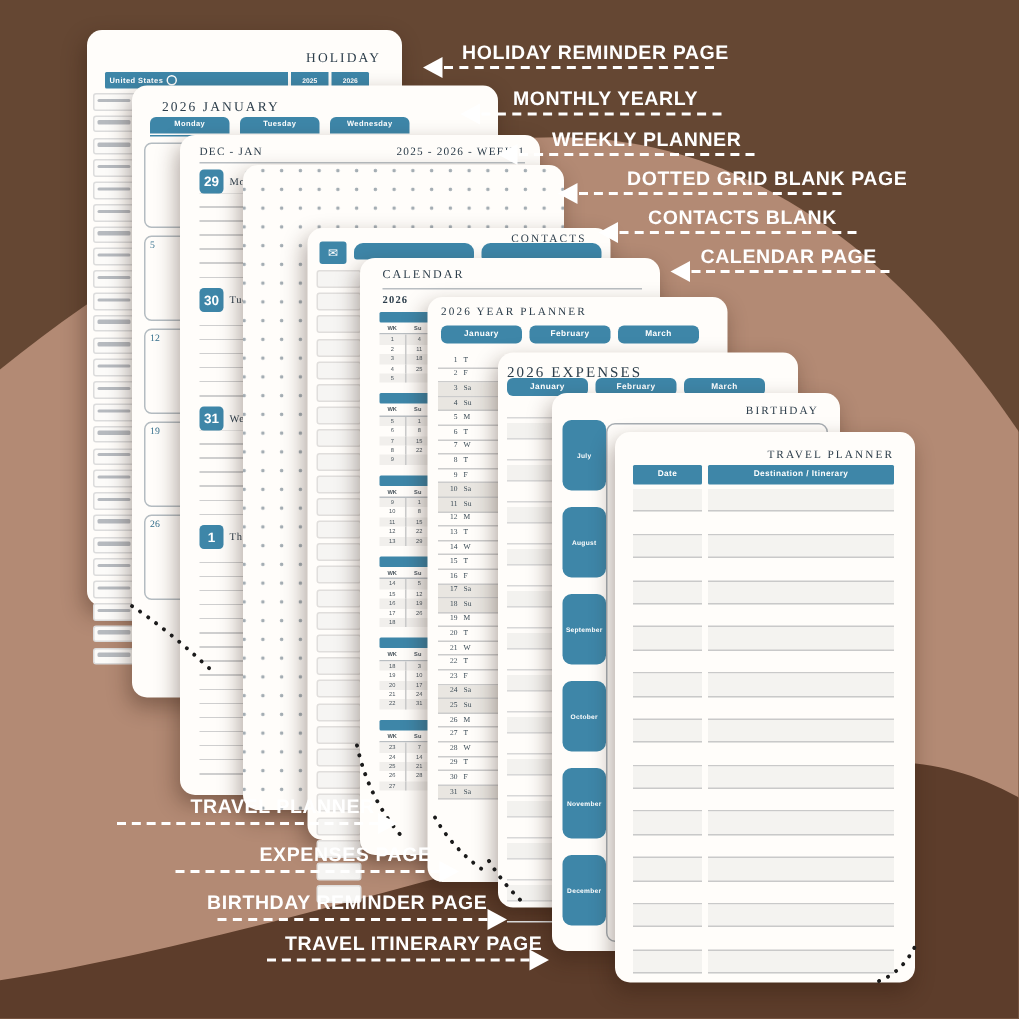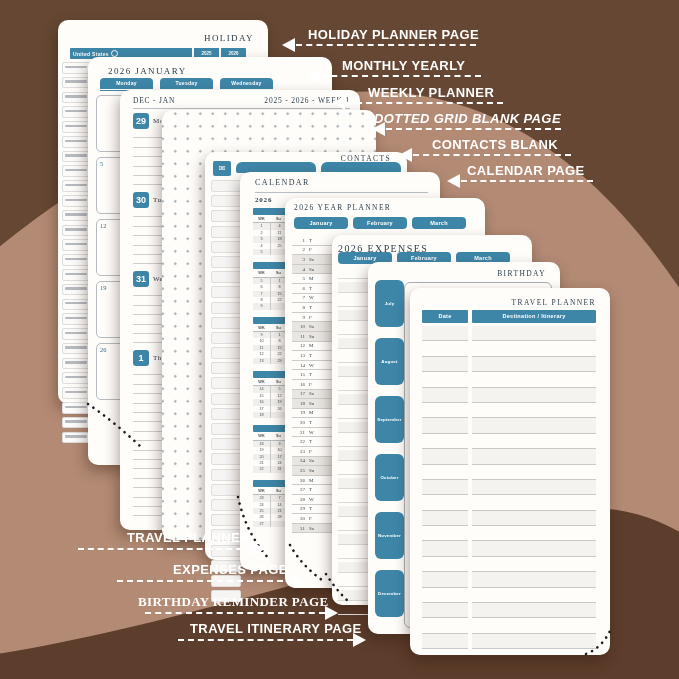--- a/index.html
+++ b/index.html
@@ -744,44 +744,44 @@
     <g fill="none" stroke="#1b1b1b" stroke-width="2.6" stroke-linecap="round" stroke-dasharray="0.1 6.5">
       <path d="M 88 404 Q 112 420 140 446"></path>
       <path d="M 238 497 Q 246 534 270 560"></path>
       <path d="M 290 545 Q 302 566 322 580"></path>
       <path d="M 326 574 Q 336 590 350 603"></path>
       <path d="M 586 654 Q 602 648 611 629"></path>
     </g>
   </svg>
 
   <div id="callouts">
-      <div class="co-t" style="left: 308px; top: 27px;">HOLIDAY PLANNER PAGE</div>
+      <div class="co-t" style="left: 308px; top: 27px;">HOLIDAY REMINDER PAGE</div>
       <div class="co-dash" style="left: 296px; width: 180px; top: 44px;"></div>
       <div class="co-arr arr-l" style="top: 38px; left: 282px;"></div>
       <div class="co-t" style="left: 342px; top: 58px;">MONTHLY YEARLY</div>
       <div class="co-dash" style="left: 321px; width: 160px; top: 75px;"></div>
       <div class="co-arr arr-l" style="top: 69px; left: 307px;"></div>
       <div class="co-t" style="left: 368px; top: 85px;">WEEKLY PLANNER</div>
       <div class="co-dash" style="left: 346px; width: 157px; top: 102px;"></div>
       <div class="co-arr arr-l" style="top: 96px; left: 332px;"></div>
-      <div class="co-t" style="left: 374px; top: 111px; font-style: italic;">DOTTED GRID BLANK PAGE</div>
+      <div class="co-t" style="left: 418px; top: 111px;">DOTTED GRID BLANK PAGE</div>
       <div class="co-dash" style="left: 386px; width: 175px; top: 128px;"></div>
       <div class="co-arr arr-l" style="top: 122px; left: 372px;"></div>
       <div class="co-t" style="left: 432px; top: 137px;">CONTACTS BLANK</div>
       <div class="co-dash" style="left: 413px; width: 158px; top: 154px;"></div>
       <div class="co-arr arr-l" style="top: 148px; left: 399px;"></div>
       <div class="co-t" style="left: 467px; top: 163px;">CALENDAR PAGE</div>
       <div class="co-dash" style="left: 461px; width: 132px; top: 180px;"></div>
       <div class="co-arr arr-l" style="top: 174px; left: 447px;"></div>
       <div class="co-t" style="left: 127px; top: 530px;">TRAVEL PLANNER</div>
       <div class="co-dash" style="left: 78px; width: 174px; top: 548px;"></div>
       <div class="co-arr arr-r" style="top: 542px; left: 252px;"></div>
       <div class="co-t" style="left: 173px; top: 562px;">EXPENSES PAGE</div>
       <div class="co-dash" style="left: 117px; width: 176px; top: 580px;"></div>
       <div class="co-arr arr-r" style="top: 574px; left: 293px;"></div>
-      <div class="co-t" style="left: 138px; top: 594px; font-family: Liberation Serif, serif;">BIRTHDAY REMINDER PAGE</div>
+      <div class="co-t" style="left: 138px; top: 594px;">BIRTHDAY REMINDER PAGE</div>
       <div class="co-dash" style="left: 145px; width: 180px; top: 612px;"></div>
       <div class="co-arr arr-r" style="top: 606px; left: 325px;"></div>
       <div class="co-t" style="left: 190px; top: 621px;">TRAVEL ITINERARY PAGE</div>
       <div class="co-dash" style="left: 178px; width: 175px; top: 639px;"></div>
       <div class="co-arr arr-r" style="top: 633px; left: 353px;"></div>
     </div>
 </div>
 
 </body></html>

